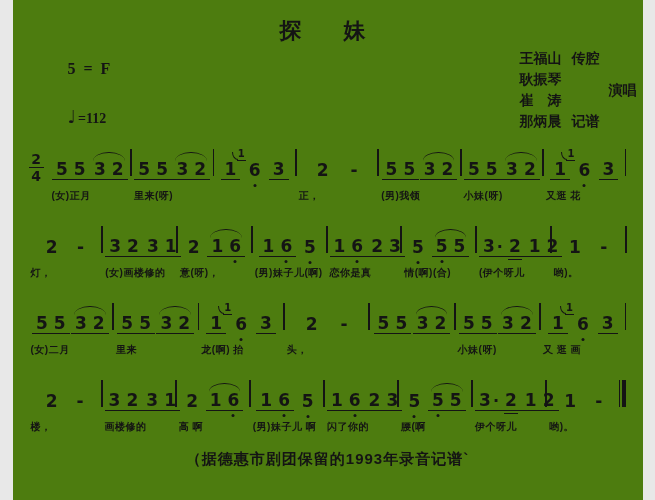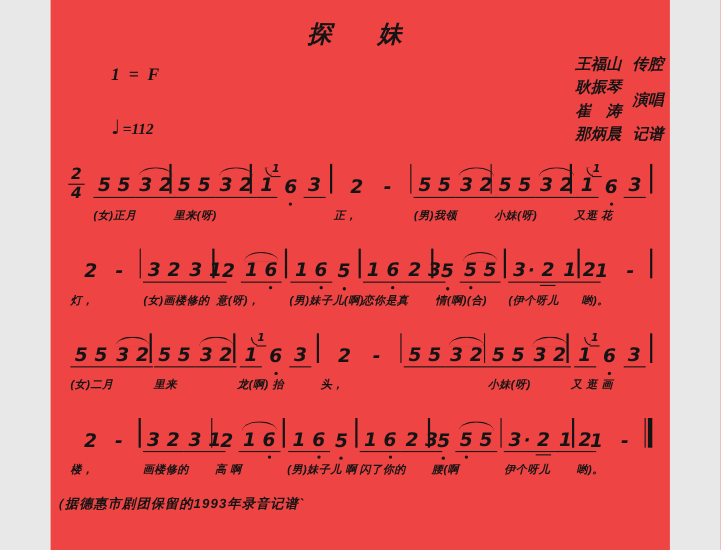--- a/index.html
+++ b/index.html
@@ -1,39 +1,38 @@
 <!DOCTYPE html>
 <html><head>
 <meta charset="utf-8">
 <style>
   html,body { margin:0; padding:0; background:#e8e8e8; }
   .page {
-    position:relative; width:563px; height:500px; margin:0 auto;
-    background:#ef4444; color:#141414; overflow:hidden;
+    position:relative; width:630px; height:500px; margin:0 auto;
+    background:#4d7c0f; color:#141414; overflow:hidden;
     font-family:"Liberation Sans", sans-serif;
-    font-style:italic;
   }
   
   .title {
     text-align:center; padding-top:16px; font-size:22px; font-weight:bold;
     letter-spacing:10px; font-family:"DejaVu Sans", sans-serif;
   }
   .keytempo { position:absolute; left:55px; top:60px; font-family:"Liberation Serif", serif; }
   .key { font-size:16px; font-weight:bold; letter-spacing:2px; }
   .tempo { margin-top:28px; font-size:14px; font-weight:bold; }
   .tempo .tglyph { font-size:18px; font-family:"DejaVu Sans", sans-serif; margin-right:2px; }
   .credits {
     position:absolute; right:6px; top:48px;
     display:grid; grid-template-columns:auto auto; column-gap:10px;
     font-size:14px; font-weight:bold; line-height:21px; text-align:justify;
   }
   .credits .c-n1 { grid-row:1; grid-column:1; }
   .credits .c-r1 { grid-row:1; grid-column:2; }
   .credits .c-n2 { grid-row:2; grid-column:1; }
-  .credits .c-r23 { grid-row:2 / span 2; grid-column:2; align-self:center; }
+  .credits .c-r23 { grid-row:2 / span 2; grid-column:2; align-self:center;margin-left:37px; }
   .credits .c-n3 { grid-row:3; grid-column:1; }
   .credits .c-n4 { grid-row:4; grid-column:1; }
   .credits .c-r4 { grid-row:4; grid-column:2; }
   
   #score { margin-top:96px; }
   .system { display:flex; align-items:flex-start; margin:0 16px 16px 16px; }
   .timesig {
     flex:0 0 auto; width:15px; margin-top:9px; margin-right:6px; text-align:center;
     font-family:"DejaVu Sans", sans-serif; font-weight:bold; font-size:14px; line-height:1.15;
   }
@@ -76,31 +75,31 @@
   .barline { flex:0 0 auto; width:1.8px; height:27px; margin-top:7px; background:#141414; }
   .barline.final {
     width:7px; background:transparent; box-sizing:border-box;
     border-left:1.8px solid #141414; border-right:4px solid #141414;
   }
   .lyric {
     margin-top:9px; padding-left:2px; font-size:10px; font-weight:bold;
     white-space:nowrap; letter-spacing:0.5px;
   }
   
-  .footer { margin-top:6px; font-size:12px; font-weight:bold; letter-spacing:1px; }
+  .footer { text-align:center; margin-top:6px; font-size:15px; font-weight:bold; letter-spacing:1px; }
 </style>
 </head>
 <body>
 
 <div class="page">
 
   <div class="title">探　妹</div>
 
   <div class="keytempo">
-    <div class="key">1 = F</div>
+    <div class="key">5 = F</div>
     <div class="tempo">
       <span class="tglyph">♩</span><span>=112</span>
     </div>
   </div>
 
   <div class="credits">
     <span class="c-n1">王福山</span>
     <span class="c-r1">传腔</span>
     <span class="c-n2">耿振琴</span>
     <span class="c-r23">演唱</span>

